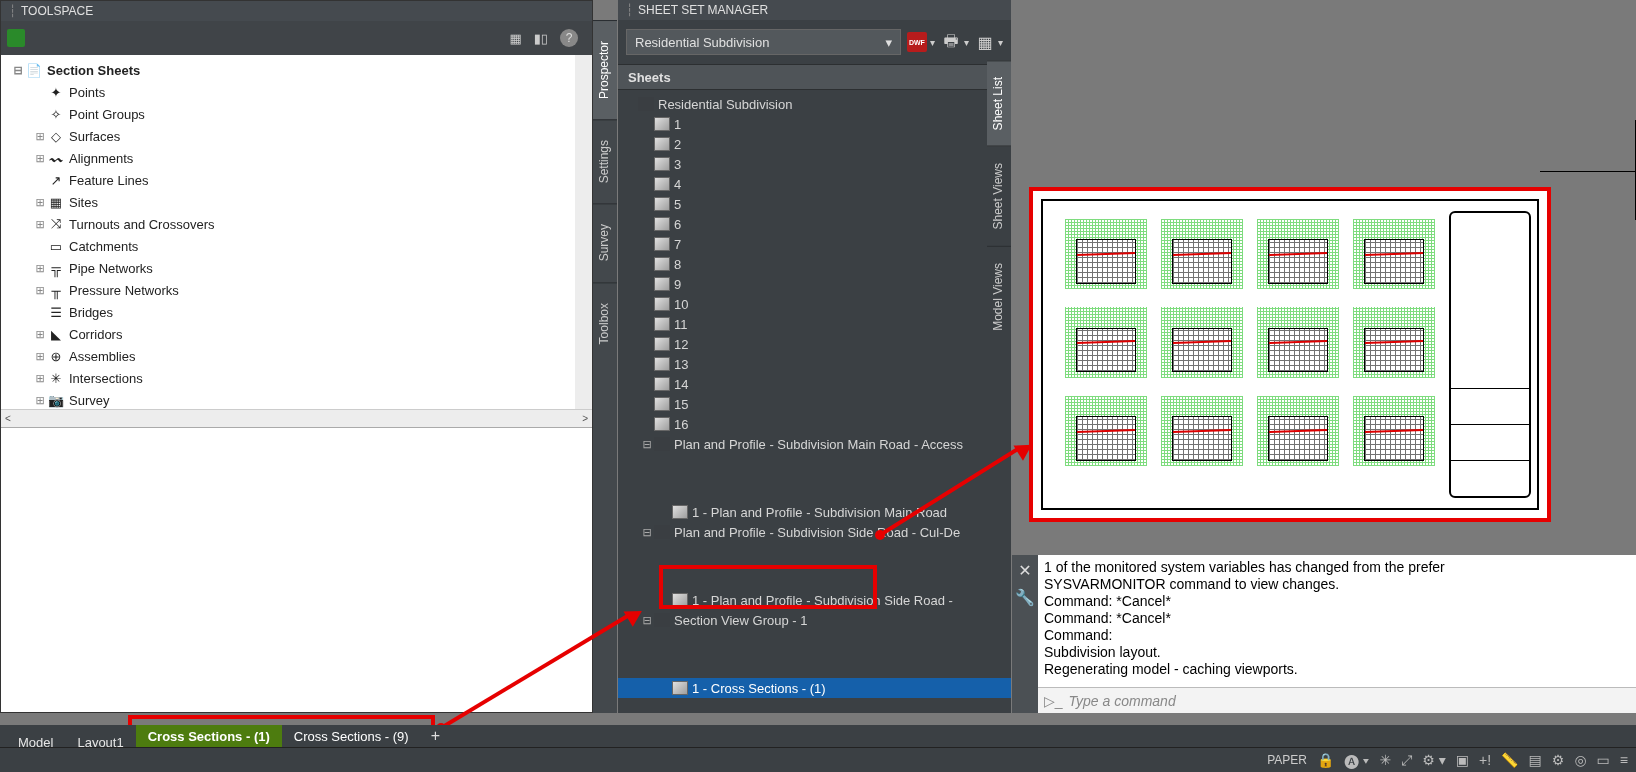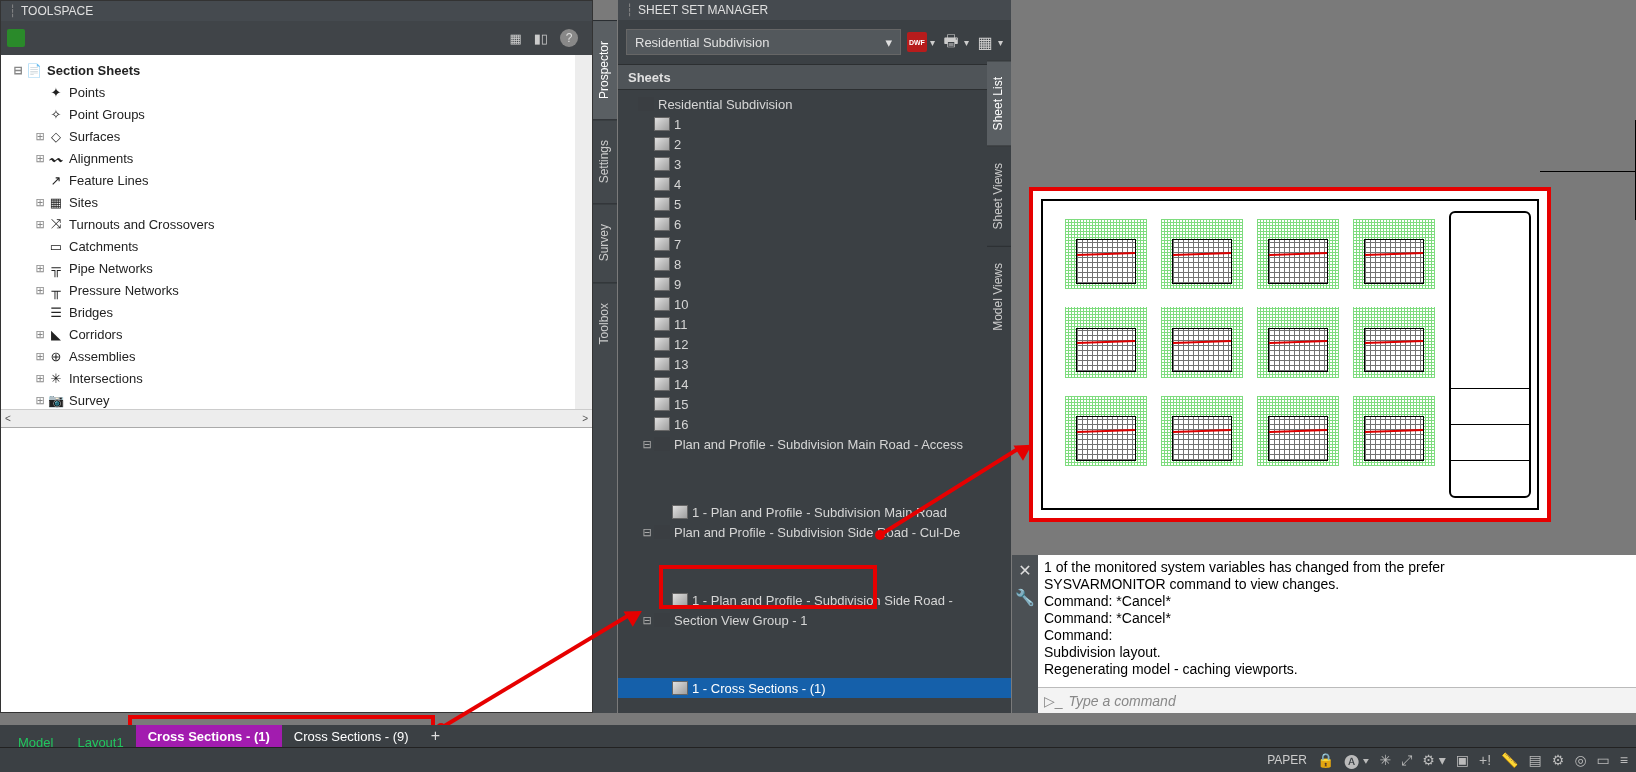--- a/index.html
+++ b/index.html
@@ -79,23 +79,23 @@
 
 
 .annot-box { position: absolute; border: 4px solid #e60000; pointer-events: none; }
 .red-arrow-line { position: absolute; height: 4px; background: #e60000; transform-origin: left center; pointer-events: none; }
 .red-arrow-head { position: absolute; width: 0; height: 0; border-left: 16px solid #e60000; border-top: 9px solid transparent; border-bottom: 9px solid transparent; pointer-events: none; }
 .red-arrow-tail { position: absolute; width: 10px; height: 10px; background: #e60000; border-radius: 50%; pointer-events: none; }
 
 
 .bottom-tabs { position: absolute; left: 0; bottom: 25px; width: 1636px; height: 22px; background: #3b4044; display: flex; align-items: center; padding-left: 6px; color: #ccc; font-size: 13px; }
 .btab { padding: 0 12px; height: 22px; display: flex; align-items: center; cursor: pointer; }
-.btab.plain { color: #22c55e; margin-top: 12px; }
+.btab.plain { color: #e5e5e5; margin-top: 12px; }
 .btab.sheet { color: #fff; }
-.btab.active { background: #a21caf; color: #fff; font-weight: 600; }
+.btab.active { background: #4d7c0f; color: #fff; font-weight: 600; }
 .btab-add { padding: 0 10px; color: #ddd; font-size: 16px; }
 
 
 .status-bar { position: absolute; left: 0; bottom: 0; width: 1636px; height: 25px; background: #3b4044; display: flex; align-items: center; justify-content: flex-end; padding: 0 8px; gap: 10px; color: #ccc; font-size: 12px; border-top: 1px solid #222; }
 .status-bar .seg { display: flex; align-items: center; gap: 4px; }
 .status-bar .sicon { font-size: 14px; color: #bbb; }
 </style>
 </head>
 <body>
 

